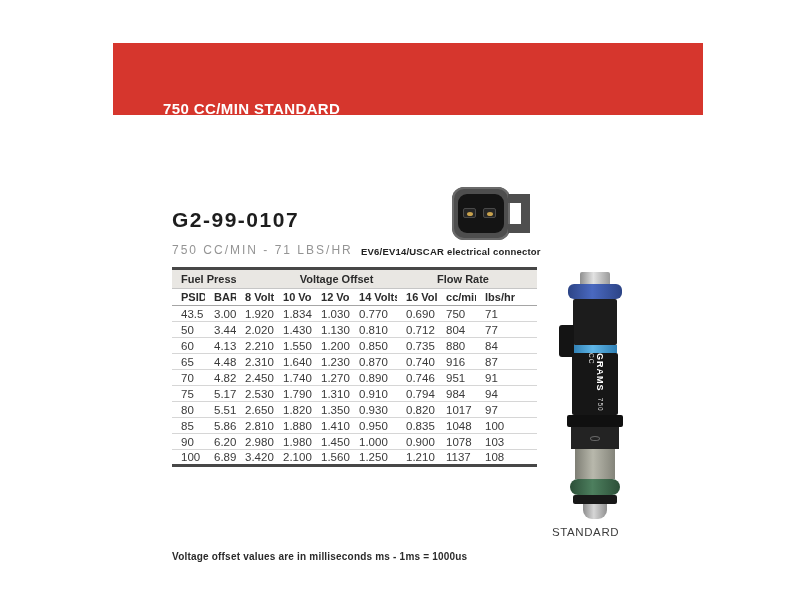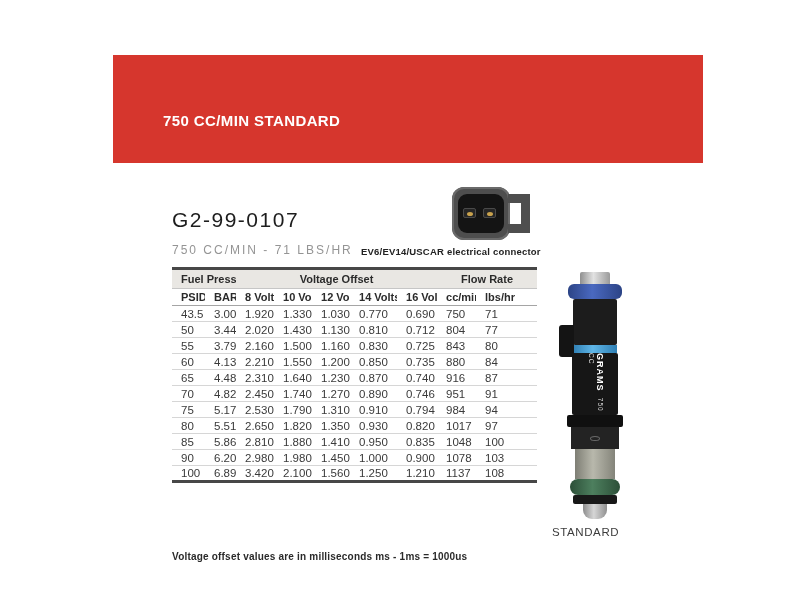--- a/index.html
+++ b/index.html
@@ -1,27 +1,27 @@
 <!DOCTYPE html>
 <html><head>
 <meta charset="utf-8">
 <style>
   * { margin:0; padding:0; box-sizing:border-box; }
   html,body { width:800px; height:600px; background:#ffffff; overflow:hidden;
               font-family:"Liberation Sans", sans-serif; }
   .page { position:relative; width:800px; height:600px; background:#fff; }
 
   
-  .banner { position:absolute; left:113px; top:55px; width:590px; height:108px; }
+  .banner { position:absolute; left:113px; top:43px; width:590px; height:72px; }
   .banner-title { position:absolute; left:50px; top:57px; color:#fff;
                   font-size:15px; font-weight:bold; letter-spacing:.4px; }
 
   
   .part-number { position:absolute; left:172px; top:208px; font-size:21px;
-                 font-weight:normal; letter-spacing:1.5px; color:#1d1d1d; }
+                 font-weight:bold; letter-spacing:1.5px; color:#1d1d1d; }
   .part-subtitle { position:absolute; left:172px; top:243px; font-size:12px;
                    color:#949494; letter-spacing:2px; }
 
   
   .connector { position:absolute; left:452px; top:187px; width:80px; height:54px; }
   .conn-outer { position:absolute; left:0; top:0; width:58px; height:53px;
                 background:#4e4e4e; border-radius:12px;
                 box-shadow:inset 0 0 0 2px #6a6a6a; }
   .conn-inner { position:absolute; left:6px; top:7px; width:46px; height:39px;
                 background:#141414; border-radius:9px; }
@@ -40,21 +40,21 @@
   
   .spec-table { position:absolute; left:172px; top:267px; width:365px;
                 border-collapse:collapse; table-layout:fixed;
                 border-top:3px solid #474747; border-bottom:3px solid #474747;
                 font-size:11.5px; color:#3a3a3a; }
   .spec-table th, .spec-table td { font-weight:normal; text-align:left;
                 padding:0 0 0 9px; white-space:nowrap; overflow:hidden; }
   .spec-table tr.group-row th { background:#e9e7e3; height:20px; font-size:11px;
                 font-weight:bold; color:#2b2b2b; border-bottom:1px solid #c6c6c6; }
   .spec-table tr.group-row th.c-mid { text-align:center; padding:0; }
-  .spec-table tr.group-row th.c-right { text-align:center; padding:0; }
+  .spec-table tr.group-row th.c-right { padding:0; }
   .spec-table tr.col-row th { height:17px; font-size:11px; font-weight:bold;
                 color:#2b2b2b; border-bottom:1px solid #a5a5a5; }
   .spec-table tbody td { height:16px; }
   .spec-table tbody tr + tr td { border-top:1px solid #d6d6d6; }
 
   .footnote { position:absolute; left:172px; top:527px; font-size:10px;
               font-weight:bold; color:#2a2a2a; letter-spacing:.2px;margin-top:24px; }
 
   
   .injector { position:absolute; left:552px; top:272px; width:85px; height:247px;
@@ -145,50 +145,39 @@
         <th>16 Volts</th>
         <th>cc/min</th>
         <th>lbs/hr</th>
       </tr>
     </thead>
     <tbody>
         <tr>
           <td>43.5</td>
           <td>3.00</td>
           <td>1.920</td>
-          <td>1.330</td>
+          <td>1.834</td>
           <td>1.030</td>
           <td>0.770</td>
           <td>0.690</td>
           <td>750</td>
           <td>71</td>
         </tr>
         <tr>
           <td>50</td>
           <td>3.44</td>
           <td>2.020</td>
           <td>1.430</td>
           <td>1.130</td>
           <td>0.810</td>
           <td>0.712</td>
           <td>804</td>
           <td>77</td>
         </tr>
         <tr>
-          <td>55</td>
-          <td>3.79</td>
-          <td>2.160</td>
-          <td>1.500</td>
-          <td>1.160</td>
-          <td>0.830</td>
-          <td>0.725</td>
-          <td>843</td>
-          <td>80</td>
-        </tr>
-        <tr>
           <td>60</td>
           <td>4.13</td>
           <td>2.210</td>
           <td>1.550</td>
           <td>1.200</td>
           <td>0.850</td>
           <td>0.735</td>
           <td>880</td>
           <td>84</td>
         </tr>

